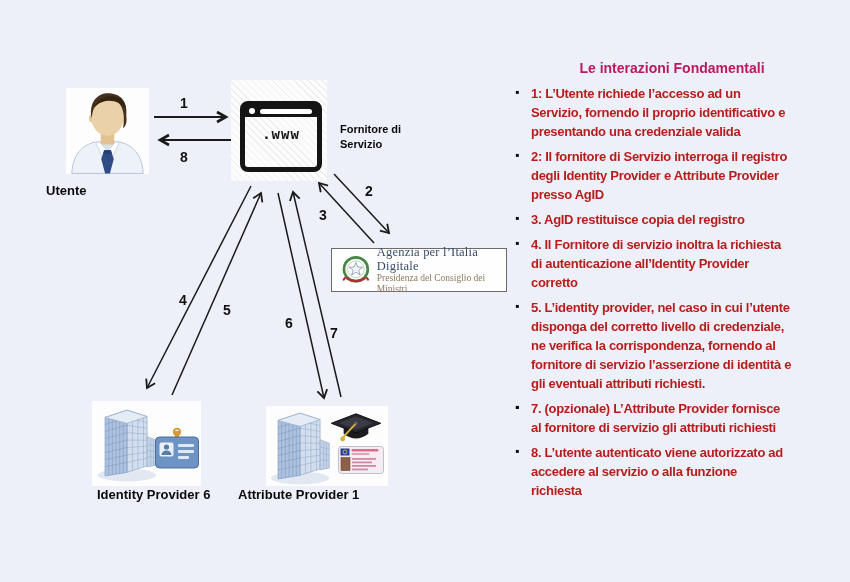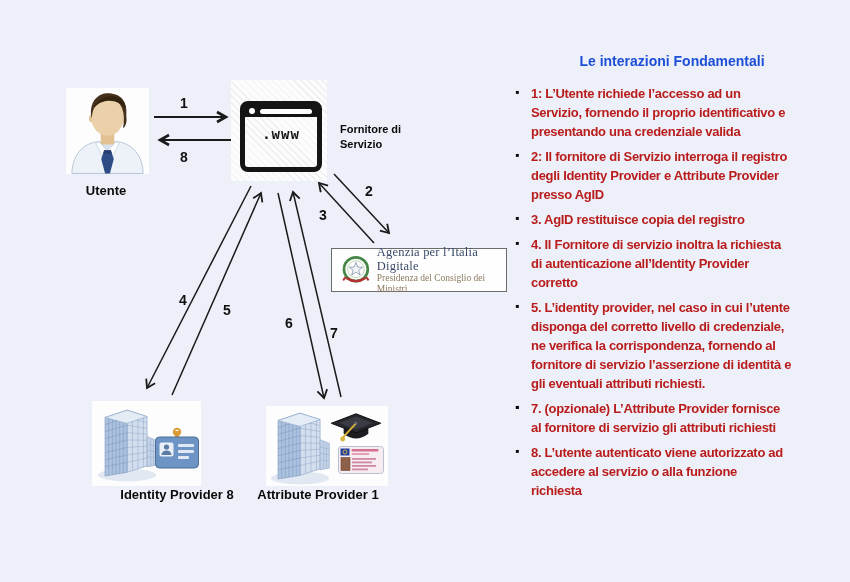--- a/index.html
+++ b/index.html
@@ -12,21 +12,21 @@
   .whitebox { position:absolute; background:#fdfdfe; }
 
   
   .arrows { position:absolute; left:0; top:0; pointer-events:none; }
   .arrow-num {
     position:absolute; transform:translateX(-50%);
     font-size:14px; font-weight:bold; color:#111;
   }
 
   
-  .diag-label { position:absolute; font-size:13px; font-weight:bold; color:#0a0a0a; text-align:center; }
+  .diag-label { position:absolute; font-size:13px; font-weight:bold; color:#0a0a0a; text-align:left; }
   .sp-label { position:absolute; font-size:11px; font-weight:bold; color:#0a0a0a; line-height:15px; text-align:left; }
 
   
   .browser-bg {
     position:absolute; left:231px; top:80px; width:96px; height:101px;
     background:#fcfcfd;
     background-image:repeating-linear-gradient(45deg, rgba(150,155,170,0.14) 0 1px, transparent 1px 5px);
   }
   .browser-frame {
     position:absolute; left:240px; top:101px; width:82px; height:71px;
@@ -55,22 +55,22 @@
     position:absolute; left:331px; top:248px; width:176px; height:44px;
     background:#fefefe; border:1px solid #6b6b6b;
     display:flex; align-items:center; padding-left:8px;
   }
   .agid-text { margin-left:5px; font-family:"Liberation Serif", serif; }
   .agid-name { font-size:12.5px; line-height:14px; color:#3a4a68; letter-spacing:0.2px; }
   .agid-sub  { font-size:9.5px;  line-height:11px; color:#8c7a5f; }
 
   
   .panel-title {
-    position:absolute; left:512px; top:53px; width:320px;
-    text-align:center; font-size:14px; font-weight:bold; color:#1d4ed8;
+    position:absolute; left:512px; top:60px; width:320px;
+    text-align:center; font-size:14px; font-weight:bold; color:#be185d;
   }
   .panel-list {
     position:absolute; left:515px; top:84px; width:330px; list-style:none;
   }
   .panel-list li { position:relative; padding-left:16px; margin-bottom:6px; }
   .blt { position:absolute; left:0; top:1px; font-size:12px; color:#0a0a0a; }
   .itx {
     font-size:13px; font-weight:bold; color:#b91c1c;
     line-height:18px; letter-spacing:-0.3px; white-space:pre-line;
   }
@@ -181,21 +181,21 @@
       <rect x="21" y="4" width="4" height="8" fill="#d99a33"></rect>
       <rect x="1.5" y="10" width="43" height="31" rx="4" fill="#6d94c4" stroke="#4e6e96" stroke-width="1"></rect>
       <rect x="5.5" y="15.5" width="14" height="14" rx="2" fill="#e9eff7"></rect>
       <circle cx="12.5" cy="20" r="2.6" fill="#5a7ba3"></circle>
       <path d="M7.5,28 a5,4.5 0 0 1 10,0 z" fill="#5a7ba3"></path>
       <rect x="24" y="17" width="16" height="3" rx="1" fill="#dfe8f3"></rect>
       <rect x="24" y="23" width="16" height="3" rx="1" fill="#dfe8f3"></rect>
       <rect x="24" y="29" width="11" height="3" rx="1" fill="#dfe8f3"></rect>
     </svg>
   </div>
-  <div class="diag-label" style="left:97px; top:487px; width:160px;">Identity Provider 8</div>
+  <div class="diag-label" style="left:97px; top:487px; width:160px;">Identity Provider 6</div>
 
   <div class="whitebox" style="left:266px; top:406px; width:122px; height:80px;">
     <svg class="abs" style="left:2px; top:2px;" width="64" height="78" viewBox="0 0 70 84">
       <use href="#bldg"></use>
     </svg>
     <svg class="abs" style="left:62px; top:4px;" width="56" height="38" viewBox="0 0 58 40">
       <path d="M16,16 Q29,30 42,16 L42,25 Q29,35 16,25 Z" fill="#1b1b20"></path>
       <polygon points="3,14 29,4 55,14 29,24" fill="#26262d" stroke="#0c0c10" stroke-width="1"></polygon>
       <polygon points="11,13.6 29,6.8 47,13.6 29,20.4" fill="#3b3b44"></polygon>
       <path d="M29,14 L15,29" stroke="#d9b23a" stroke-width="2"></path>

